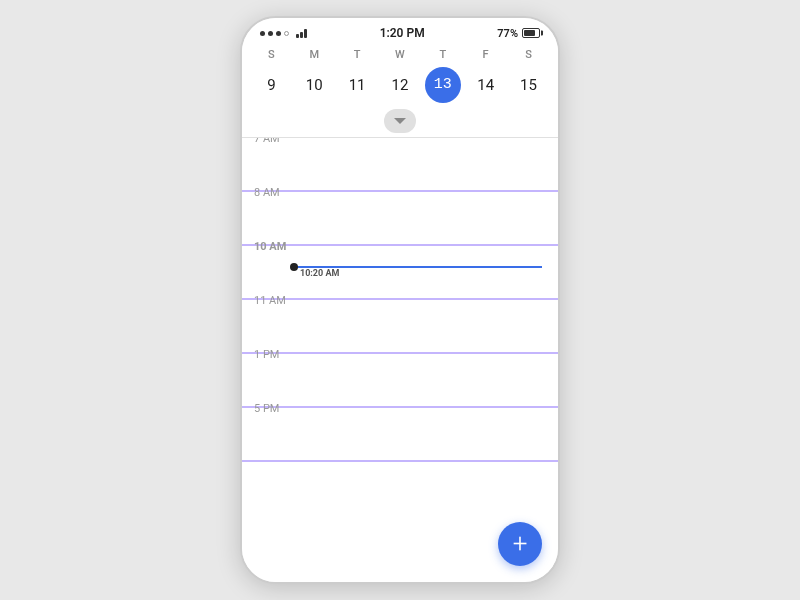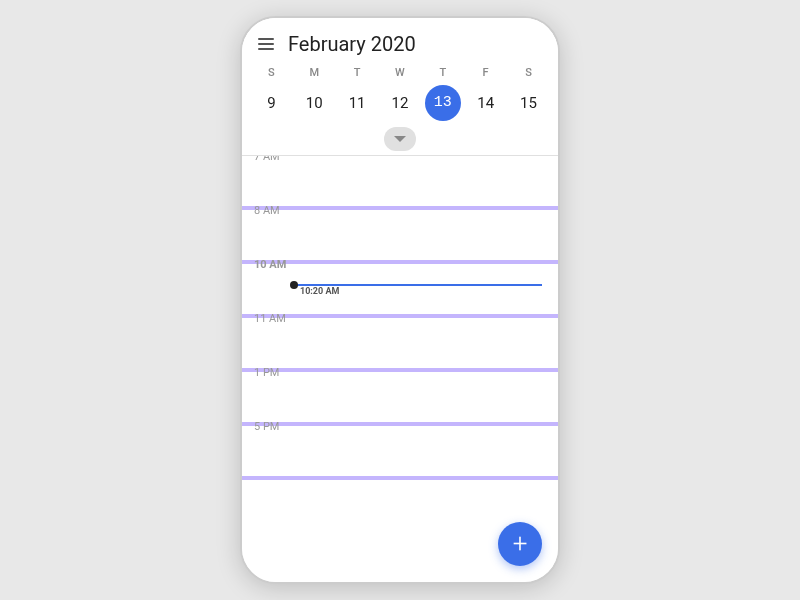--- a/index.html
+++ b/index.html
@@ -168,21 +168,21 @@
       flex: 1;
       overflow-y: auto;
       background: #fff;
       position: relative;
     }
     .time-slot {
       display: flex;
       align-items: flex-start;
       padding: 0 0 0 12px;
       height: 54px;
-      border-bottom: 4px solid #c4b5fd;
+      border-bottom: 2px solid #c4b5fd;
       position: relative;
     }
     .time-label {
       font-size: 11px;
       color: #999;
       width: 40px;
       padding-top: 0;
       margin-top: -6px;
       flex-shrink: 0;
     }
@@ -247,31 +247,45 @@
       flex: 1;
       position: relative;
       overflow: hidden;
     }
   </style>
 </head>
 <body>
 
 <div class="phone-frame">
 
+  <div class="status-bar">
+    <div class="status-left">
+      <div class="dots">
+        <div class="dot"></div>
+        <div class="dot"></div>
+        <div class="dot"></div>
+        <div class="dot empty"></div>
+      </div>
+      <div class="wifi-icon">
+        <div class="wifi-bar" style="height:4px"></div>
+        <div class="wifi-bar" style="height:6px"></div>
+        <div class="wifi-bar" style="height:9px"></div>
+      </div>
+    </div>
+    <div class="status-center">1:20 PM</div>
+    <div class="status-right">
+      <span>77%</span>
+      <div class="battery">
+        <div class="battery-fill"></div>
+      </div>
+    </div>
+  </div>
 
   <div class="app-content">
 
-    <div class="calendar-header">
-      <div class="hamburger-icon">
-        <div class="hamburger-line"></div>
-        <div class="hamburger-line"></div>
-        <div class="hamburger-line"></div>
-      </div>
-      <span class="month-title">February 2020</span>
-    </div>
 
     <div class="week-labels">
       <span class="week-label">S</span>
       <span class="week-label">M</span>
       <span class="week-label">T</span>
       <span class="week-label">W</span>
       <span class="week-label">T</span>
       <span class="week-label">F</span>
       <span class="week-label">S</span>
     </div>

